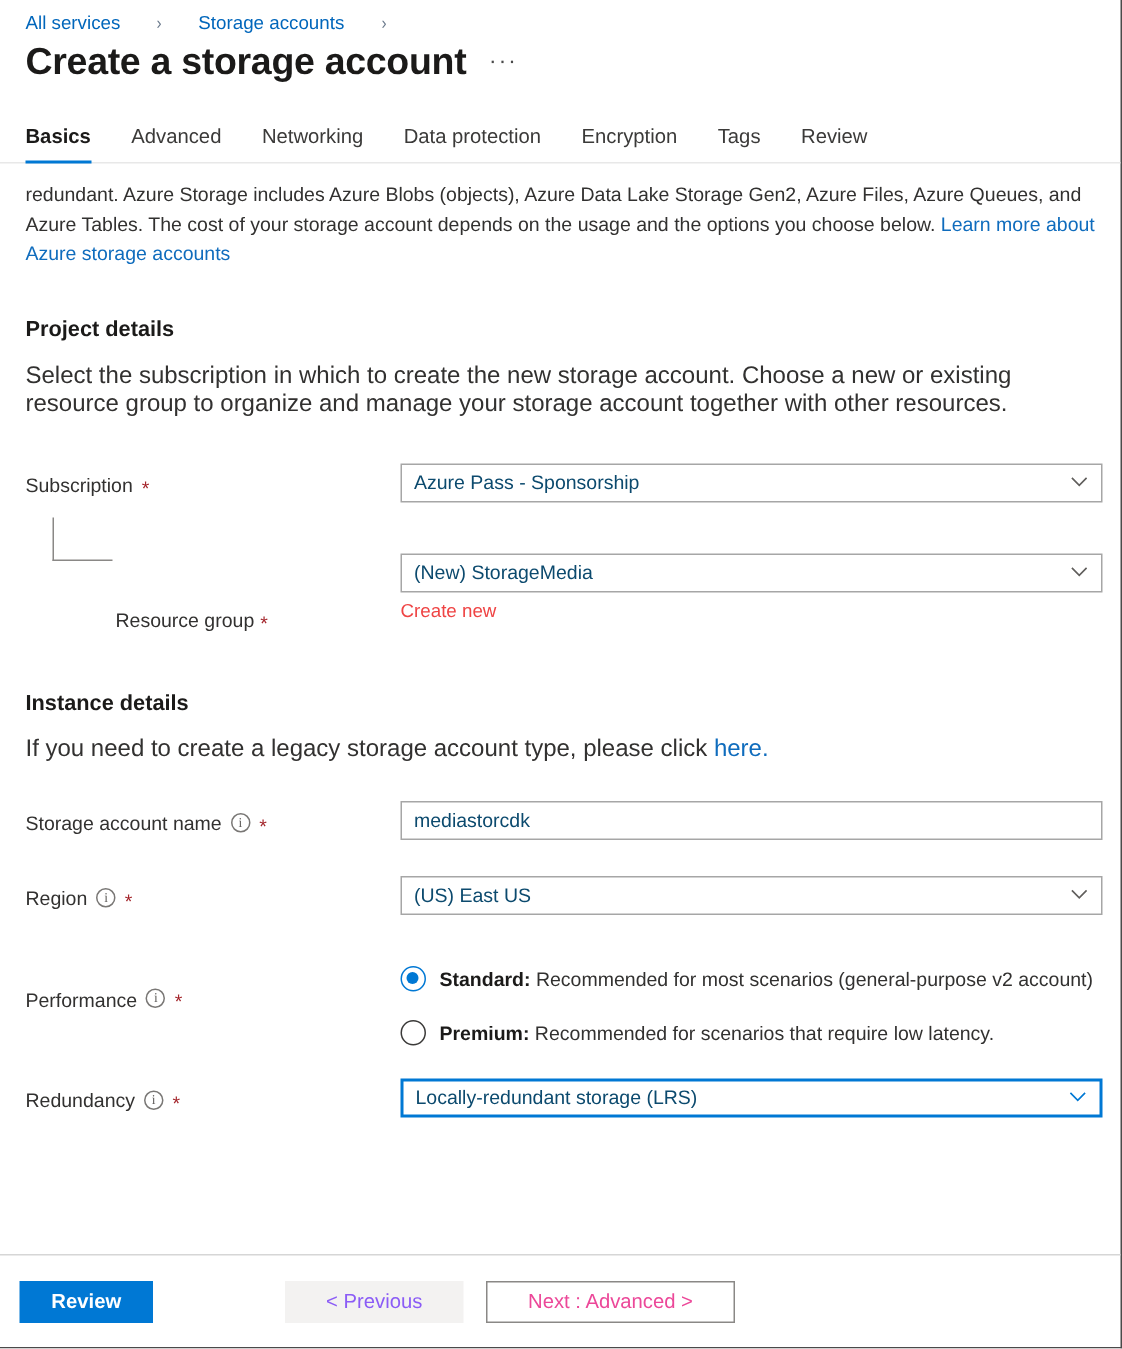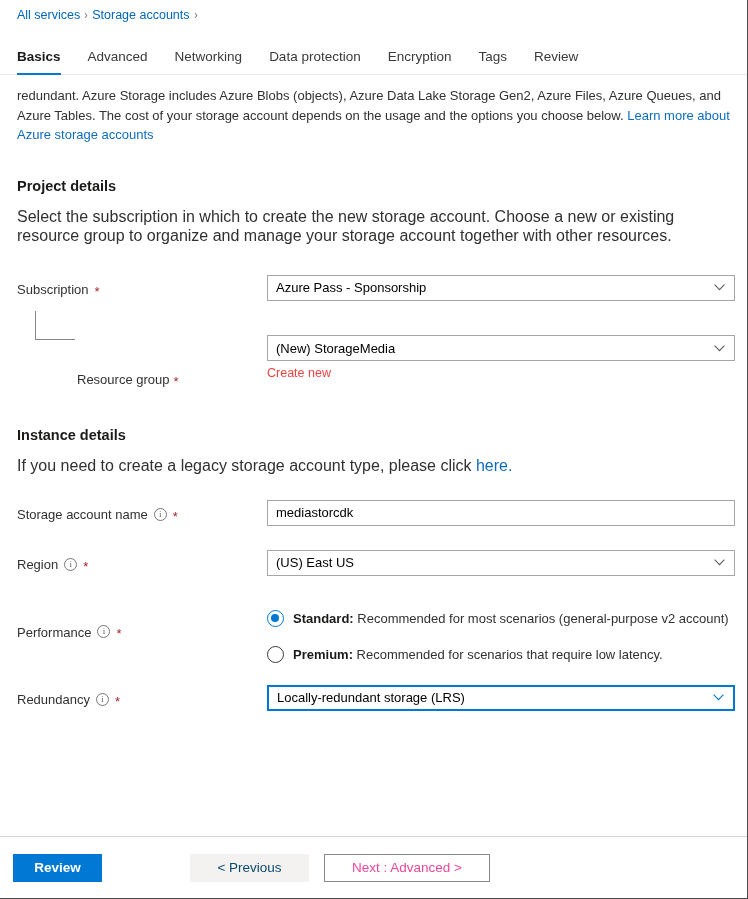--- a/index.html
+++ b/index.html
@@ -22,21 +22,21 @@
     border-right: 1px solid #4a4a4a;
     border-bottom: 1px solid #4a4a4a;
     display: flex;
     flex-direction: column;
   }
   .content-pad { padding-left: 17px; padding-right: 15px; }
 
   
   .breadcrumb {
     display: flex; align-items: center;
-    gap: 4px;
+    gap: 24px;
     font-size: 12.5px;
     padding-top: 7px;
     height: 22px;
   }
   .crumb-link { color: #0066bb; cursor: pointer; white-space: nowrap; }
   .crumb-sep {
     color: #6b7a8c; font-size: 12px;
     display: inline-block;
     transform: scaleX(0.85);
   }
@@ -179,21 +179,21 @@
     margin-top: 45px;
   }
 
   
   .select, .textinput {
     width: 468px;
     height: 26px;
     border: 1px solid #a6a6a6;
     background: #fff;
     font-size: 13px;
-    color: #000000;
+    color: #0c4a6e;
     display: flex;
     align-items: center;
     padding: 0 8px;
     cursor: pointer;
     position: relative;
   }
   .textinput { cursor: text; }
   .select.focused { border: 2px solid #0078d4; }
   .select .value, .textinput .value { flex: 1 1 auto; white-space: nowrap; overflow: hidden; }
   .chev {
@@ -262,21 +262,21 @@
     white-space: nowrap;
   }
   .btn-primary {
     background: #0078d4;
     color: #fff;
     font-weight: 600;
     min-width: 89px;
   }
   .btn-disabled {
     background: #f3f2f1;
-    color: #0c4a6e;
+    color: #8b5cf6;
     min-width: 119px;
     cursor: default;
     text-align: center;
   }
   .btn-outline {
     background: #fff;
     color: #ec4899;
     border-color: #8a8886;
     min-width: 166px;
   }
@@ -288,20 +288,24 @@
 
 <div class="page">
 
   <div class="breadcrumb content-pad">
     <span class="crumb-link">All services</span>
     <span class="crumb-sep">›</span>
     <span class="crumb-link">Storage accounts</span>
     <span class="crumb-sep">›</span>
   </div>
 
+  <div class="title-row content-pad">
+    <h1 class="page-title">Create a storage account</h1>
+    <span class="ellipsis-btn">···</span>
+  </div>
 
   <div class="content-pad">
     <div class="tabs">
       <div class="tab active">Basics</div>
       <div class="tab">Advanced</div>
       <div class="tab">Networking</div>
       <div class="tab">Data protection</div>
       <div class="tab">Encryption</div>
       <div class="tab">Tags</div>
       <div class="tab">Review</div>

